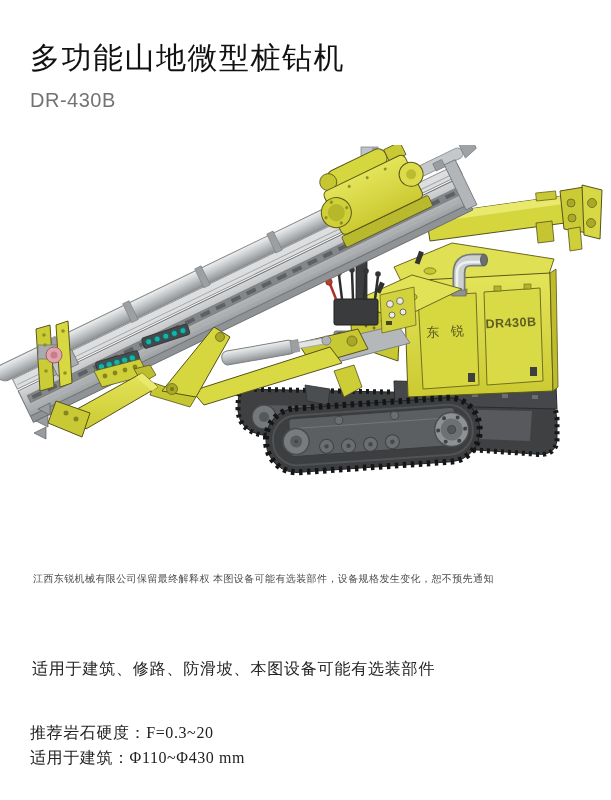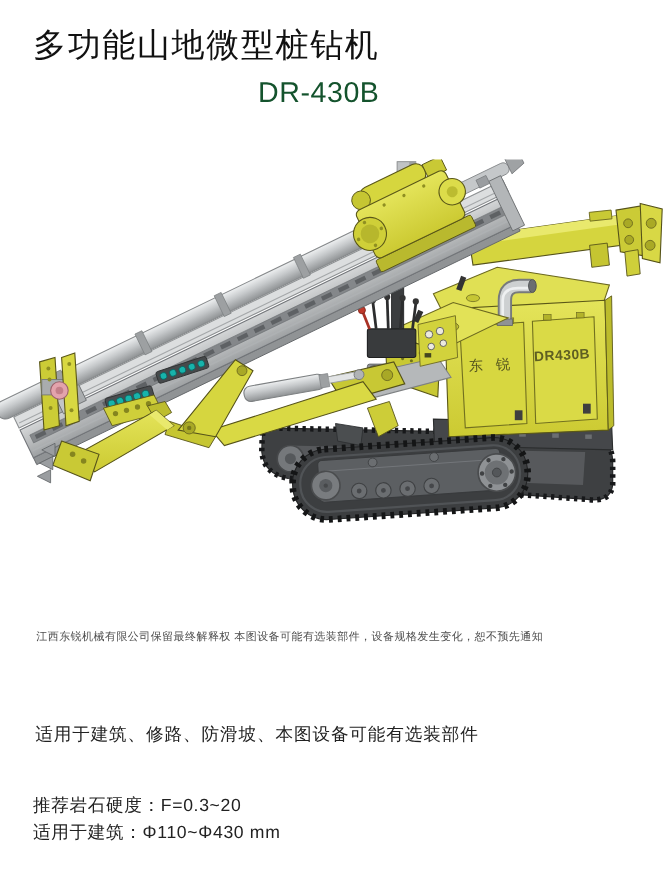--- a/index.html
+++ b/index.html
@@ -1,27 +1,27 @@
 <!DOCTYPE html>
 <html><head>
 <meta charset="utf-8">
 <style>
   html,body{margin:0;padding:0;}
   body{
     width:611px;height:800px;position:relative;background:#ffffff;
     font-family:"Liberation Sans",sans-serif;color:#1a1a1a;overflow:hidden;
   }
-  .header{position:absolute;left:30px;top:24px;text-align:right;}
+  .header{position:absolute;left:30px;top:40px;}
   .title{font-size:30px;letter-spacing:1.5px;color:#111;line-height:36px;}
-  .model{font-size:26px;letter-spacing:0.5px;color:#14532d;line-height:36px;margin-top:6px;}
+  .model{font-size:20px;letter-spacing:0.5px;color:#737373;line-height:36px;margin-top:6px;}
   .machine-wrap{position:absolute;left:0;top:145px;width:611px;height:335px;}
   .disclaimer{position:absolute;left:33px;top:572px;font-size:10px;color:#4d4d4d;letter-spacing:0.4px;white-space:nowrap;}
   .description{position:absolute;left:32px;top:656px;font-size:16px;color:#222;line-height:25px;letter-spacing:0.8px;}
   .specs{position:absolute;left:30px;top:720px;font-size:16px;color:#222;line-height:25px;letter-spacing:0.6px;}
-  .spec-row{white-space:nowrap;}
+  .spec-row{white-space:nowrap;font-family:Liberation Serif, serif;}
   svg text{font-family:"Liberation Sans",sans-serif;}
 </style>
 </head>
 <body>
 
 <div class="header">
   <div class="title">多功能山地微型桩钻机</div>
   <div class="model">DR-430B</div>
 </div>
 

